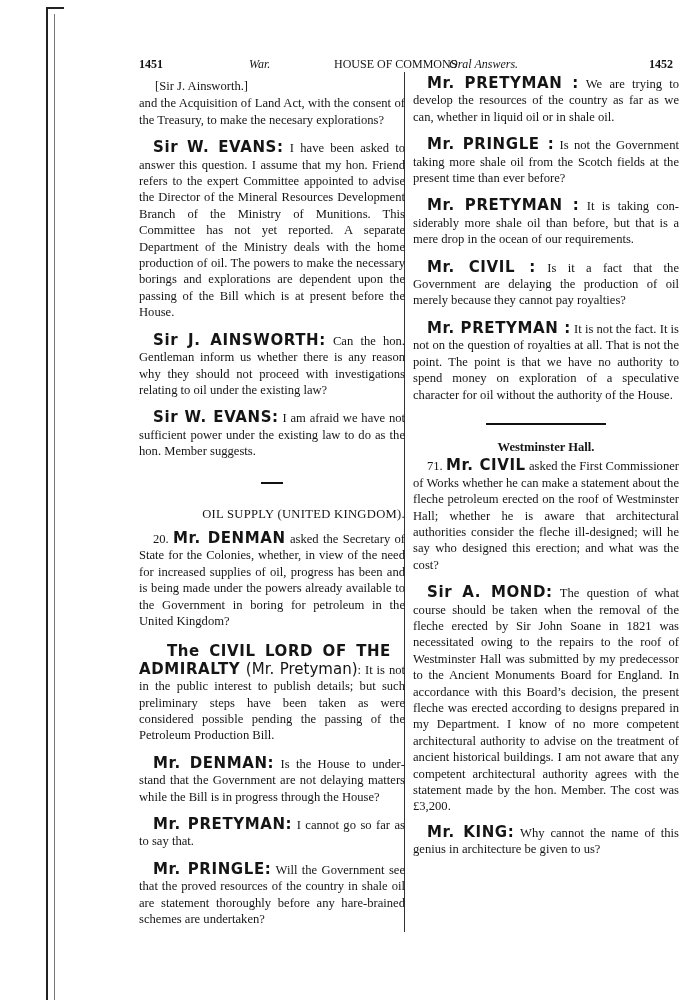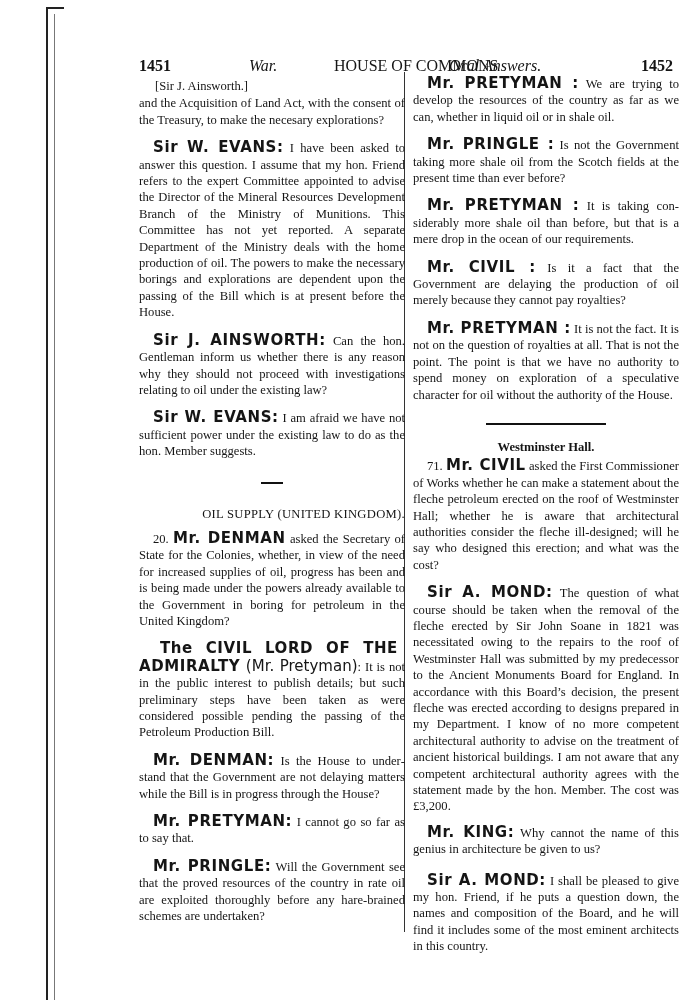--- a/index.html
+++ b/index.html
@@ -4,21 +4,21 @@
 <style>
   html, body { margin:0; padding:0; background:#ffffff; }
   body { width:696px; height:1000px; position:relative; overflow:hidden;
          font-family:"DejaVu Serif", "Liberation Serif", serif; color:#151515; }
   .binding { position:absolute; left:46px; top:4px; width:10px; height:996px; }
   .binding .edge1 { position:absolute; left:0; top:4px; width:2px; height:992px; background:#222; }
   .binding .edge2 { position:absolute; left:8px; top:10px; width:1px; height:986px; background:#777; }
   .binding .cap { position:absolute; left:0; top:3px; width:18px; height:2px; background:#222; }
 
   .header { position:absolute; top:57px; left:139px; width:534px; height:18px;
-            font-family:"Liberation Serif", serif; font-size:16px; }
+            font-family:"Liberation Serif", serif; font-size:12px; }
   .header span { position:absolute; top:0; white-space:nowrap; }
   .h-left { left:0; font-weight:bold; }
   .h-war { left:110px; font-style:italic; }
   .h-house { left:195px; }
   .h-oral { left:310px; font-style:italic; }
   .h-right { right:0; font-weight:bold; }
 
   .col { position:absolute; top:78px; width:266px;
          font-family:"Liberation Serif", serif; font-size:12.6px; line-height:16.4px;
          text-align:justify; }
@@ -28,21 +28,21 @@
 
   p { margin:0 0 11px 0; text-indent:14px; hyphens:manual; }
   p.noindent { text-indent:0; }
   .spk-name { font-family:"DejaVu Sans", "Liberation Sans", sans-serif; font-weight:bold;
               font-size:15px; letter-spacing:0.6px; }
   .colref { margin:0 0 1px 16px; text-indent:0; }
   .heading-caps { text-align:right; text-indent:0; margin:18px 0 8px 0; letter-spacing:0.3px; }
   .heading-bold { text-align:center; text-indent:0; font-weight:bold; margin:10px 0 2px 0; }
   .short-rule { width:22px; height:2px; background:#111; margin:22px auto 22px auto; }
   .long-rule { width:120px; height:2px; background:#111; margin:20px auto 14px auto; }
-  .big-caps-line { text-align:justify; text-align-last:justify; text-indent:14px; margin:7px; }
+  .big-caps-line { text-align:justify; text-align-last:justify; text-indent:14px; margin:14px; }
 </style>
 </head>
 <body>
 
 <div class="binding">
   <div class="cap"></div>
   <div class="edge1"></div>
   <div class="edge2"></div>
 </div>
 
@@ -77,37 +77,36 @@
     <span class="spk-name">CIVIL</span>
     <span class="spk-name">LORD</span>
     <span class="spk-name">OF</span>
     <span class="spk-name">THE</span>
   </p>
   <p class="noindent"><span class="spk-name">ADMIRALTY</span><span class="spk-name" style="font-weight:normal;letter-spacing:0;"> (Mr. Pretyman)</span><span>: It is not in the public interest to publish details; but such preliminary steps have been taken as were considered possible pending the passing of the Petroleum Production Bill.</span></p>
 
   <div id="left-ex2">
     <p><span class="spk-name">Mr. DENMAN:</span><span> Is the House to under­stand that the Government are not delay­ing matters while the Bill is in progress through the House?</span></p>
     <p><span class="spk-name">Mr. PRETYMAN:</span><span> I cannot go so far as to say that.</span></p>
-    <p><span class="spk-name">Mr. PRINGLE:</span><span> Will the Government see that the proved resources of the country in rate oil are exploited tho­roughly before any hare-brained schemes are undertaken?</span></p>
+    <p><span class="spk-name">Mr. PRINGLE:</span><span> Will the Government see that the proved resources of the country in shale oil are statement tho­roughly before any hare-brained schemes are undertaken?</span></p>
   </div>
 </div>
 
 <div class="col col-right">
   <div>
     <p><span class="spk-name">Mr. PRETYMAN :</span><span> We are trying to develop the resources of the country as far as we can, whether in liquid oil or in shale oil.</span></p>
     <p><span class="spk-name">Mr. PRINGLE :</span><span> Is not the Government taking more shale oil from the Scotch fields at the present time than ever before?</span></p>
     <p><span class="spk-name">Mr. PRETYMAN :</span><span> It is taking con­siderably more shale oil than before, but that is a mere drop in the ocean of our requirements.</span></p>
     <p><span class="spk-name">Mr. CIVIL :</span><span> Is it a fact that the Government are delaying the production of oil merely because they cannot pay royalties?</span></p>
     <p><span class="spk-name">Mr. PRETYMAN :</span><span> It is not the fact. It is not on the question of royalties at all. That is not the point. The point is that we have no authority to spend money on ex­ploration of a speculative character for oil without the authority of the House.</span></p>
   </div>
 
   <div class="long-rule"></div>
 
   <p class="heading-bold">Westminster Hall.</p>
 
   <p><span>71.</span> <span class="spk-name">Mr. CIVIL</span><span> asked the First Commis­sioner of Works whether he can make a statement about the fleche petroleum erected on the roof of Westminster Hall; whether he is aware that architectural authorities consider the fleche ill-de­signed; will he say who designed this erection; and what was the cost?</span></p>
 
   <div>
     <p style="margin-bottom:9px;"><span class="spk-name">Sir A. MOND:</span><span> The question of what course should be taken when the removal of the fleche erected by Sir John Soane in 1821 was necessitated owing to the repairs to the roof of Westminster Hall was sub­mitted by my predecessor to the Ancient Monuments Board for England. In accord­ance with this Board’s decision, the pre­sent fleche was erected according to designs prepared in my Department. I know of no more competent architectural authority to advise on the treatment of ancient historical buildings. I am not aware that any competent architectural authority agrees with the statement made by the hon. Member. The cost was £3,200.</span></p>
-    <p style="margin-bottom:14px;"><span class="spk-name">Mr. KING:</span><span> Why cannot the name of this genius in architecture be given to us?</span></p>
-    <p><span class="spk-name">Sir A. MOND:</span><span> I shall be pleased to give my hon. Friend, if he puts a question down, the names and composition of the Board, and he will find it includes some of the most eminent architects in this country.</span></p>
+    <p style="margin-bottom:26px;"><span class="spk-name">Mr. KING:</span><span> Why cannot the name of this genius in architecture be given to us?</span></p>
   </div>
 </div>
 
 </body></html>

